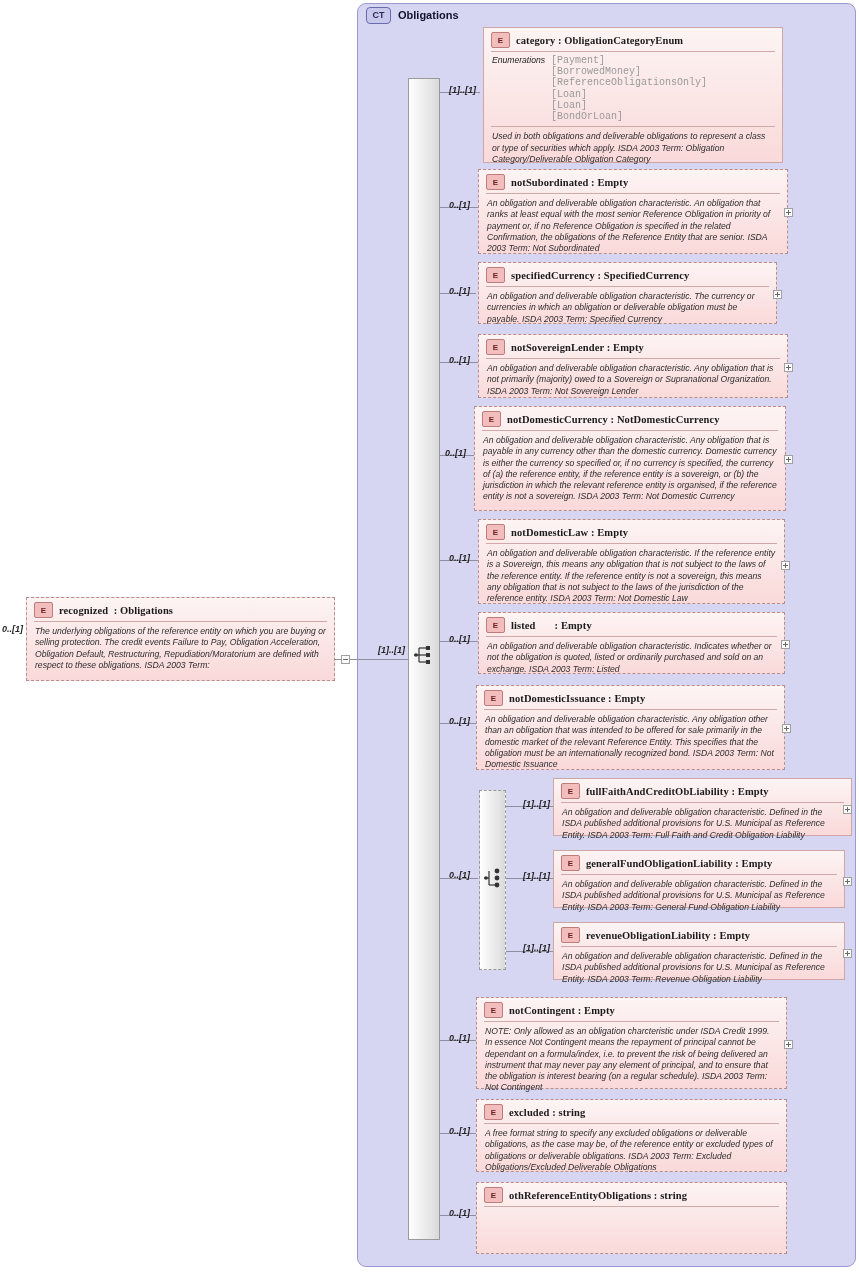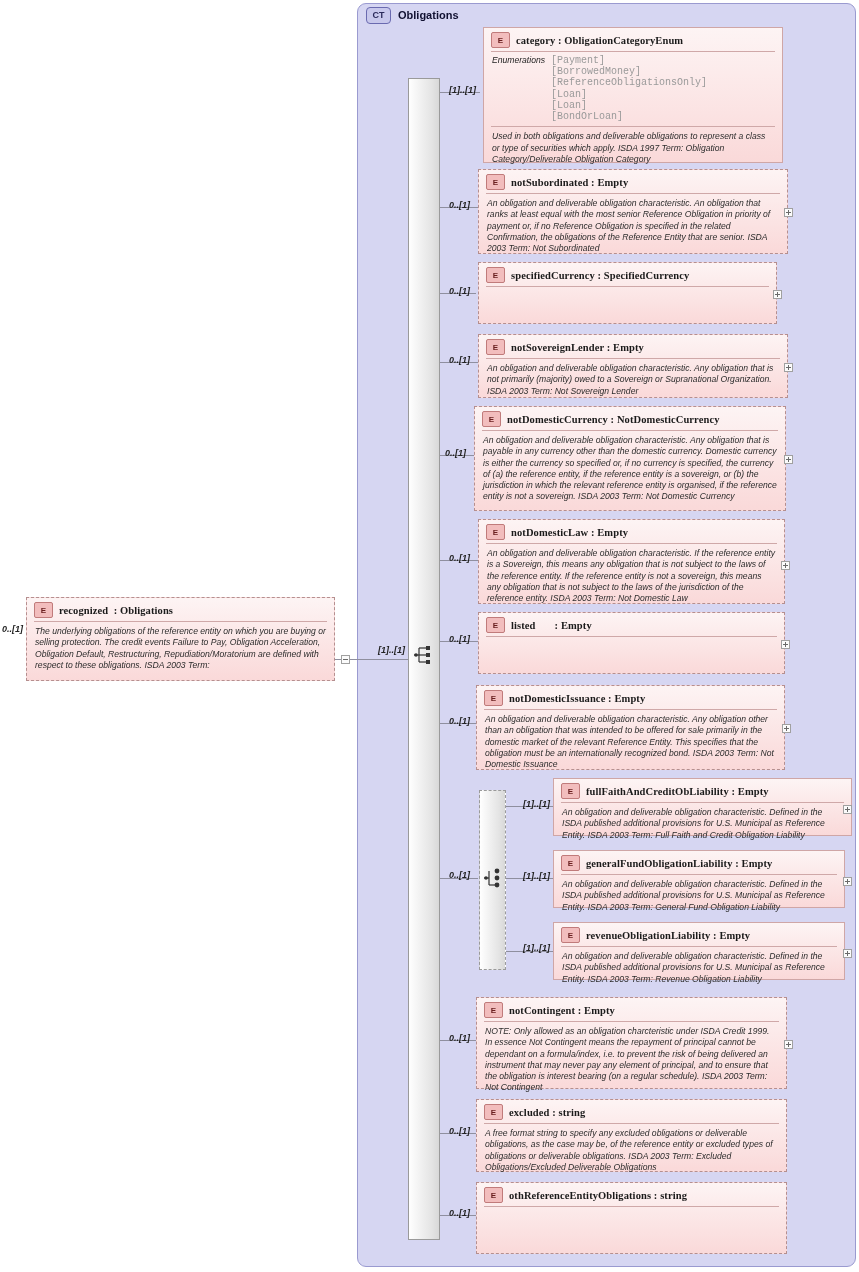--- a/index.html
+++ b/index.html
@@ -269,21 +269,21 @@
         <span class="enum-vals">
           <span>[Payment]</span><br>
           <span>[BorrowedMoney]</span><br>
           <span>[ReferenceObligationsOnly]</span><br>
           <span>[Loan]</span><br>
           <span>[Loan]</span><br>
           <span>[BondOrLoan]</span>
         </span>
       </div>
       <div class="e-sep"></div>
-      <div class="e-doc">Used in both obligations and deliverable obligations to represent a class or type of securities which apply. ISDA 1997 Term: Obligation Category/Deliverable Obligation Category</div>
+      <div class="e-doc">Used in both obligations and deliverable obligations to represent a class or type of securities which apply. ISDA 2003 Term: Obligation Category/Deliverable Obligation Category</div>
     </div>
   </div>
   <div class="card" style="left:449px; top:85px;">[1]..[1]</div>
 
   <div class="elem optional" style="left:478px; top:169px; width:310px; height:85px;">
     <div class="elem-inner">
       <div class="elem-head">
         <span class="e-badge">E</span>
         <span class="e-name">notSubordinated : Empty</span>
       </div>
@@ -294,20 +294,21 @@
   <div class="card" style="left:449px; top:200px;">0..[1]</div>
   <div class="expander plus" style="left:784px; top:208px;"></div>
 
   <div class="elem optional" style="left:478px; top:262px; width:299px; height:62px;">
     <div class="elem-inner">
       <div class="elem-head">
         <span class="e-badge">E</span>
         <span class="e-name">specifiedCurrency : SpecifiedCurrency</span>
       </div>
       <div class="e-sep"></div>
+      <div class="e-doc">An obligation and deliverable obligation characteristic. The currency or currencies in which an obligation or deliverable obligation must be payable. ISDA 2003 Term: Specified Currency</div>
     </div>
   </div>
   <div class="card" style="left:449px; top:286px;">0..[1]</div>
   <div class="expander plus" style="left:773px; top:290px;"></div>
 
   <div class="elem optional" style="left:478px; top:334px; width:310px; height:64px;">
     <div class="elem-inner">
       <div class="elem-head">
         <span class="e-badge">E</span>
         <span class="e-name">notSovereignLender : Empty</span>
@@ -345,20 +346,21 @@
   <div class="card" style="left:449px; top:553px;">0..[1]</div>
   <div class="expander plus" style="left:781px; top:561px;"></div>
 
   <div class="elem optional" style="left:478px; top:612px; width:307px; height:62px;">
     <div class="elem-inner">
       <div class="elem-head">
         <span class="e-badge">E</span>
         <span class="e-name">listed       : Empty</span>
       </div>
       <div class="e-sep"></div>
+      <div class="e-doc">An obligation and deliverable obligation characteristic. Indicates whether or not the obligation is quoted, listed or ordinarily purchased and sold on an exchange. ISDA 2003 Term: Listed</div>
     </div>
   </div>
   <div class="card" style="left:449px; top:634px;">0..[1]</div>
   <div class="expander plus" style="left:781px; top:640px;"></div>
 
   <div class="elem optional" style="left:476px; top:685px; width:309px; height:85px;">
     <div class="elem-inner">
       <div class="elem-head">
         <span class="e-badge">E</span>
         <span class="e-name">notDomesticIssuance : Empty</span>

